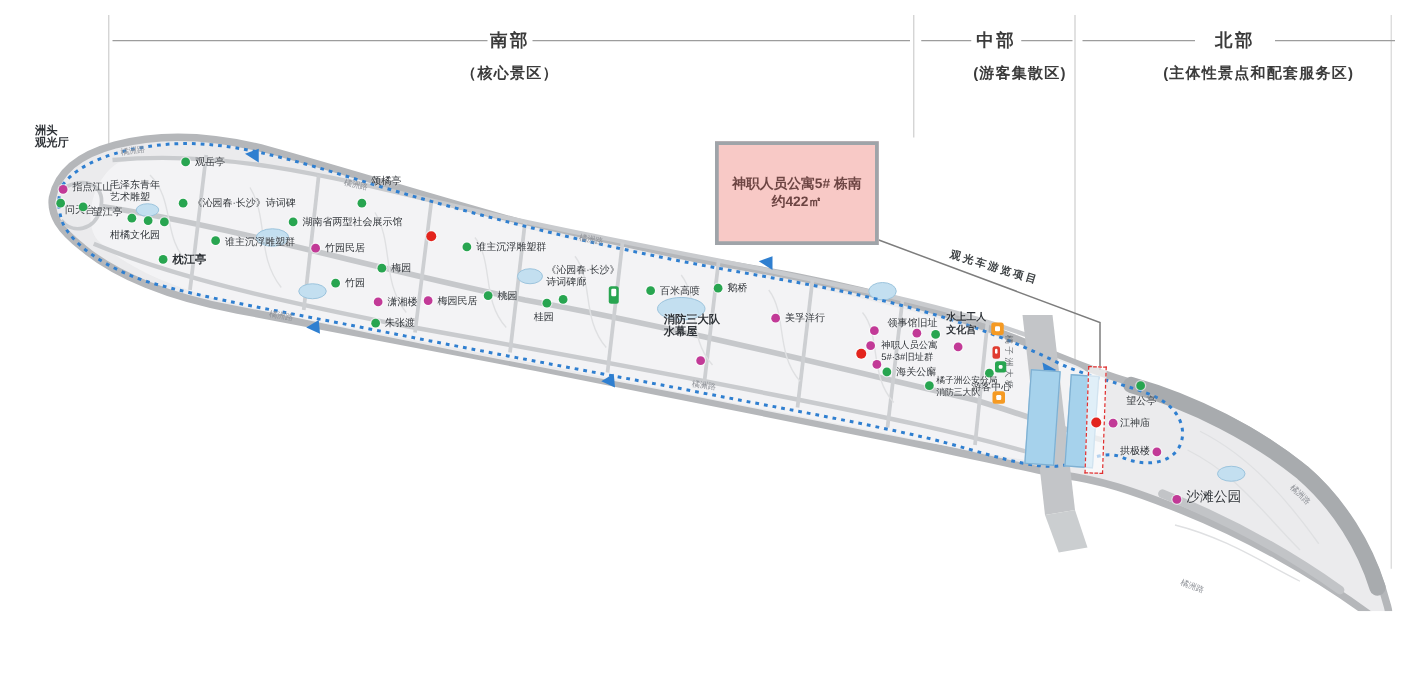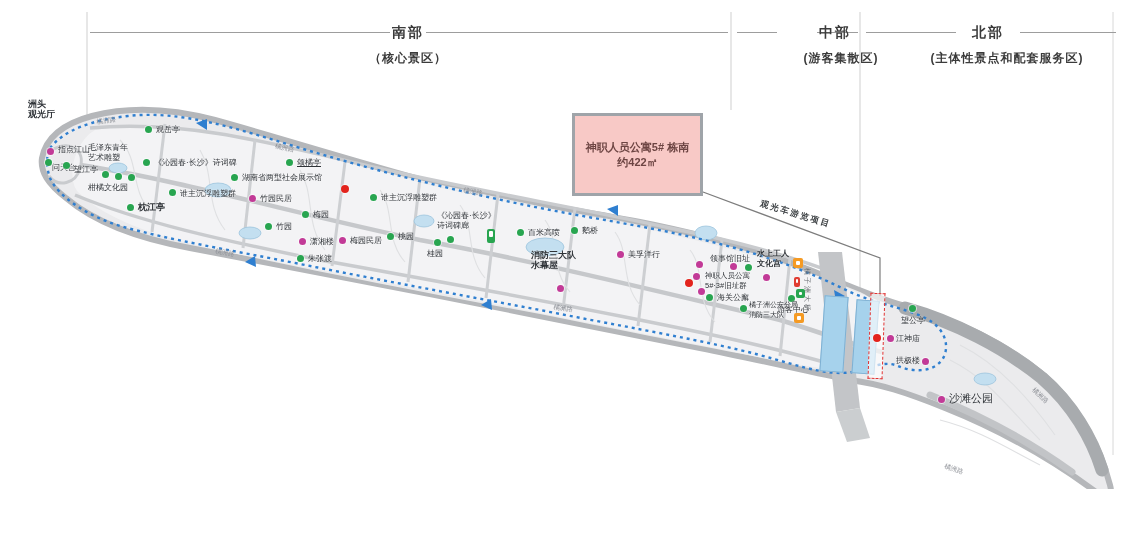--- a/index.html
+++ b/index.html
@@ -130,22 +130,22 @@
 
   <div class="hrule" style="left:90px;top:32px;width:300px;"></div>
   <div class="hrule" style="left:426px;top:32px;width:302px;"></div>
   <div class="hrule" style="left:737px;top:32px;width:40px;"></div>
   <div class="hrule" style="left:817px;top:32px;width:41px;"></div>
   <div class="hrule" style="left:866px;top:32px;width:90px;"></div>
   <div class="hrule" style="left:1020px;top:32px;width:96px;"></div>
 
   <div class="hdr t" style="left:408px;top:24px;">南部</div>
   <div class="hdr s" style="left:408px;top:50px;">（核心景区）</div>
-  <div class="hdr t" style="left:835px;top:24px;">中部</div>
-  <div class="hdr s" style="left:841px;top:50px;">(游客集散区)</div>
+  <div class="hdr t" style="left:797px;top:24px;">中部</div>
+  <div class="hdr s" style="left:816px;top:50px;">(游客集散区)</div>
   <div class="hdr t" style="left:988px;top:24px;">北部</div>
   <div class="hdr s" style="left:988px;top:50px;margin-left:19px;">(主体性景点和配套服务区)</div>
 
   <div id="callout">
     <div>神职人员公寓5# 栋南</div>
     <div>约422㎡</div>
   </div>
 
   <div id="poi-layer">
       <div class="dot magenta" style="left: 46.5px; top: 147.5px;"></div>
@@ -161,21 +161,21 @@
       <div class="plabel" style="left: 156px; top: 125px;">观岳亭</div>
       <div class="dot green" style="left: 142.5px; top: 158.5px;"></div>
       <div class="plabel" style="left: 154px; top: 158px;">《沁园春·长沙》诗词碑</div>
       <div class="dot green" style="left: 168.5px; top: 188.5px;"></div>
       <div class="plabel" style="left: 180px; top: 189px;">谁主沉浮雕塑群</div>
       <div class="dot green" style="left: 126.5px; top: 203.5px;"></div>
       <div class="plabel" style="left: 138px; top: 203px; font-size: 9px; font-weight: bold;">枕江亭</div>
       <div class="dot green" style="left: 230.5px; top: 173.5px;"></div>
       <div class="plabel" style="left: 242px; top: 173px;">湖南省两型社会展示馆</div>
       <div class="dot green" style="left: 285.5px; top: 158.5px;"></div>
-      <div class="plabel" style="left: 297px; top: 158px; text-decoration: underline;">颂橘亭</div>
+      <div class="plabel" style="left: 297px; top: 140px;">颂橘亭</div>
       <div class="dot magenta" style="left: 248.5px; top: 194.5px;"></div>
       <div class="plabel" style="left: 260px; top: 194px;">竹园民居</div>
       <div class="dot green" style="left: 264.5px; top: 222.5px;"></div>
       <div class="plabel" style="left: 276px; top: 222px;">竹园</div>
       <div class="dot green" style="left: 301.5px; top: 210.5px;"></div>
       <div class="plabel" style="left: 313px; top: 210px;">梅园</div>
       <div class="dot magenta" style="left: 298.5px; top: 237.5px;"></div>
       <div class="plabel" style="left: 310px; top: 237px;">潇湘楼</div>
       <div class="dot magenta" style="left: 338.5px; top: 236.5px;"></div>
       <div class="plabel" style="left: 350px; top: 236px;">梅园民居</div>

